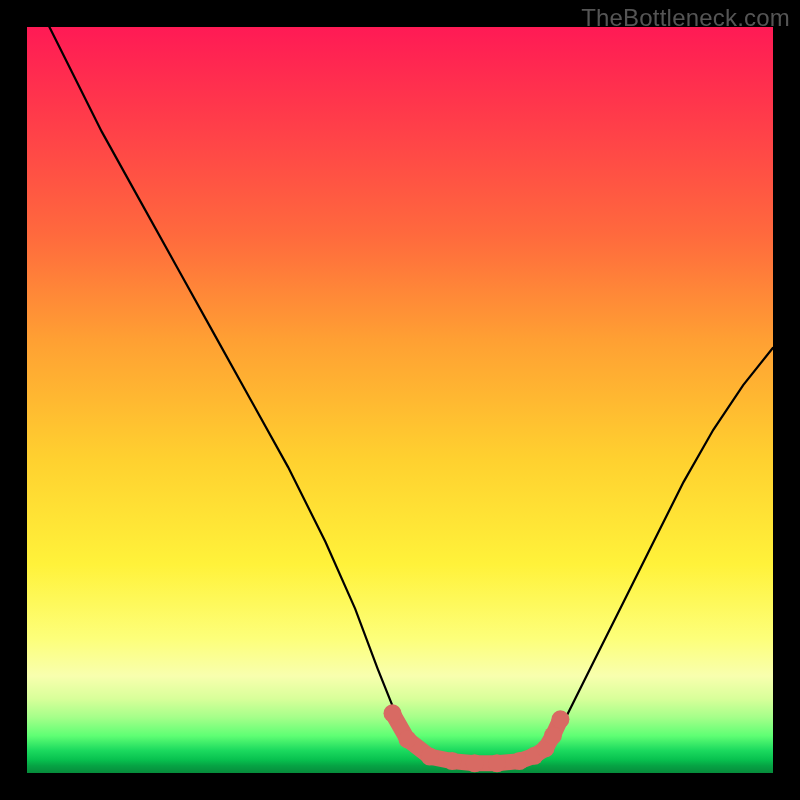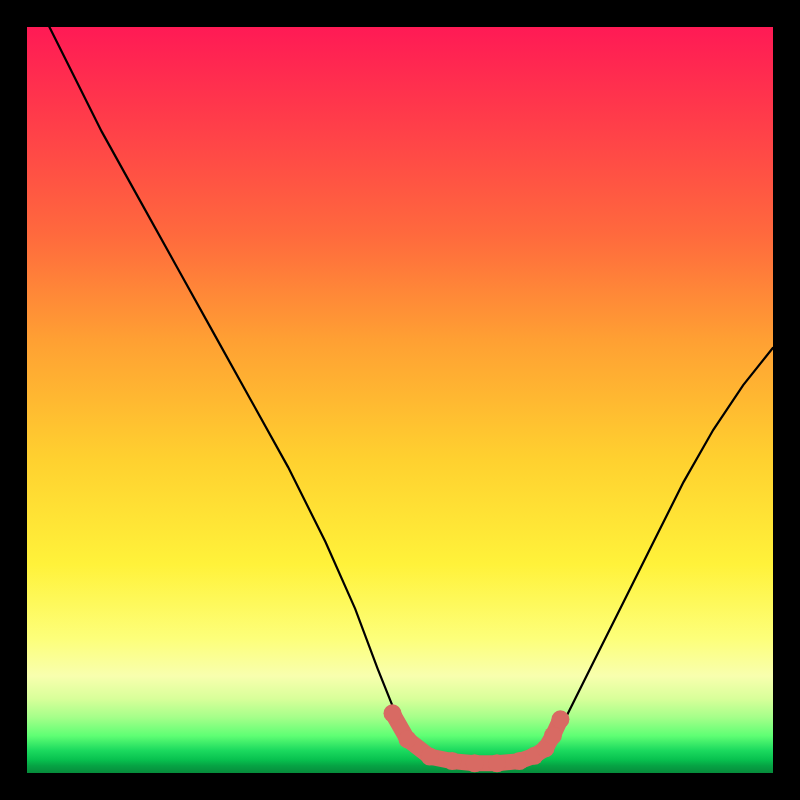--- a/index.html
+++ b/index.html
@@ -60,20 +60,21 @@
     top: 0;
     width: 746px;
     height: 746px;
     overflow: visible;
   }
 </style>
 </head>
 <body>
 
 <div class="frame">
+  <div class="watermark">TheBottleneck.com</div>
 
   <div class="plot-area">
     <svg class="curve" viewBox="0 0 746 746">
       <g>
         <path id="main-curve" fill="none" stroke="#000" stroke-width="2.2" stroke-linecap="round" d="M22.4 0.0 L44.8 44.8 L74.6 104.4 L111.9 171.6 L149.2 238.7 L186.5 305.9 L223.8 373.0 L261.1 440.1 L298.4 514.7 L328.2 581.9 L350.6 641.6 L365.5 678.9 L380.5 708.7 L410.3 731.1 L447.6 738.5 L484.9 738.5 L514.7 731.1 L522.2 723.6 L529.7 708.7 L544.6 678.9 L567.0 634.1 L596.8 574.4 L626.6 514.7 L656.5 455.1 L686.3 402.8 L716.2 358.1 L746.0 320.8"></path>
       </g>
       <g id="dots">
           <line x1="525.9" y1="708.7" x2="533.4" y2="692.3" stroke="#d86a63" stroke-width="16" stroke-linecap="round"></line>
           <line x1="518.5" y1="721.4" x2="525.9" y2="708.7" stroke="#d86a63" stroke-width="16" stroke-linecap="round"></line>
           <line x1="507.3" y1="728.8" x2="518.5" y2="721.4" stroke="#d86a63" stroke-width="16" stroke-linecap="round"></line>

